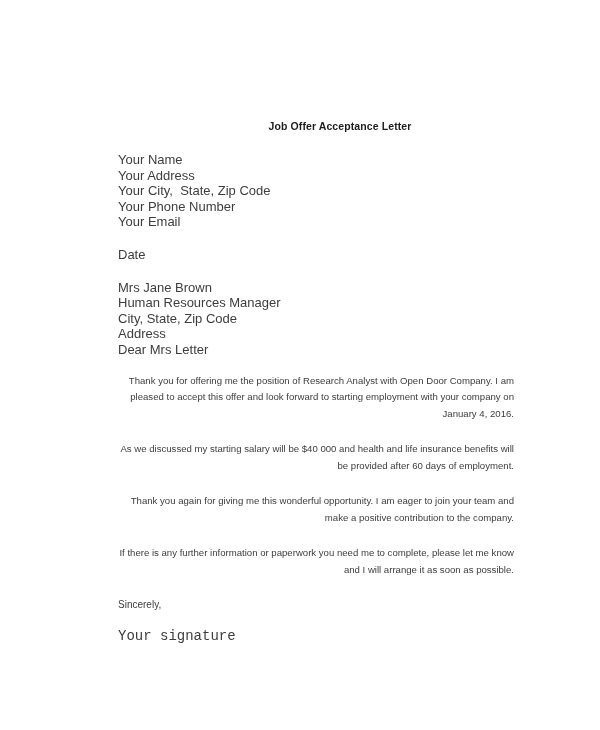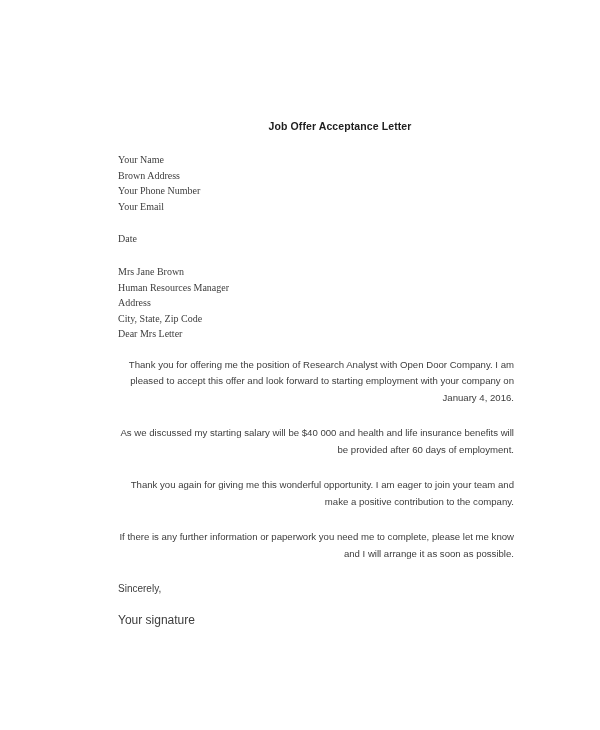--- a/index.html
+++ b/index.html
@@ -36,25 +36,24 @@
   .body-col {
     position: absolute;
     left: 78px;
     top: 152px;
     width: 400px;
   }
   .addr-block {
     margin: 0;
   }
   .addr-line {
-    font-size: 10px;
+    font-size: 13px;
     line-height: 15.6px;
     color: #3d3d3d;
     white-space: pre;
-    font-family: Liberation Serif, serif;
   }
   .gap-date {
     height: 17px;
   }
   .gap-recipient {
     height: 17px;
   }
   .gap-para {
     height: 15px;
   }
@@ -69,52 +68,54 @@
   .closing {
     font-size: 10px;
     line-height: 15.6px;
     color: #3d3d3d;
     margin: 0;
   }
   .sign-gap {
     height: 16px;
   }
   .sign-line {
-    font-size: 12px;
+    font-size: 14px;
     line-height: 15.6px;
     color: #3d3d3d;
+    font-family: Liberation Mono, monospace;
   }
 </style>
 </head>
 <body>
 
 <div class="page">
 
   <div class="doc-title">Job Offer Acceptance Letter</div>
 
   <div class="body-col">
 
     <div class="addr-block">
       <div class="addr-line">Your Name</div>
-      <div class="addr-line">Brown Address</div>
+      <div class="addr-line">Your Address</div>
+      <div class="addr-line">Your City,  State, Zip Code</div>
       <div class="addr-line">Your Phone Number</div>
       <div class="addr-line">Your Email</div>
     </div>
 
     <div class="gap-date"></div>
 
     <div class="addr-line">Date</div>
 
     <div class="gap-recipient"></div>
 
     <div class="addr-block">
       <div class="addr-line">Mrs Jane Brown</div>
       <div class="addr-line">Human Resources Manager</div>
+      <div class="addr-line">City, State, Zip Code</div>
       <div class="addr-line">Address</div>
-      <div class="addr-line">City, State, Zip Code</div>
       <div class="addr-line">Dear Mrs Letter</div>
     </div>
 
     <div class="gap-para"></div>
 
     <p class="para">Thank you for offering me the position of Research Analyst with Open Door Company. I am pleased to accept this offer and look forward to starting employment with your company on January 4, 2016.</p>
     <p class="para">As we discussed my starting salary will be $40 000 and health and life insurance benefits will be provided after 60 days of employment.</p>
     <p class="para">Thank you again for giving me this wonderful opportunity. I am eager to join your team and make a positive contribution to the company.</p>
     <p class="para">If there is any further information or paperwork you need me to complete, please let me know and I will arrange it as soon as possible.</p>
 

